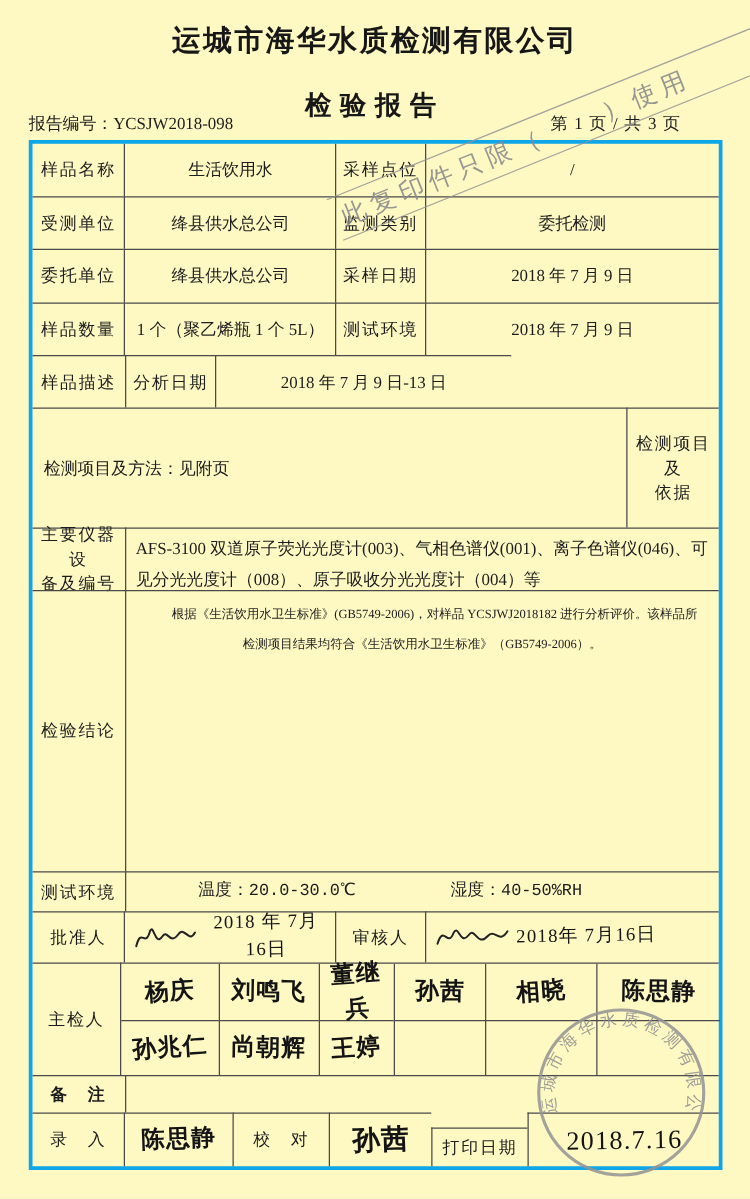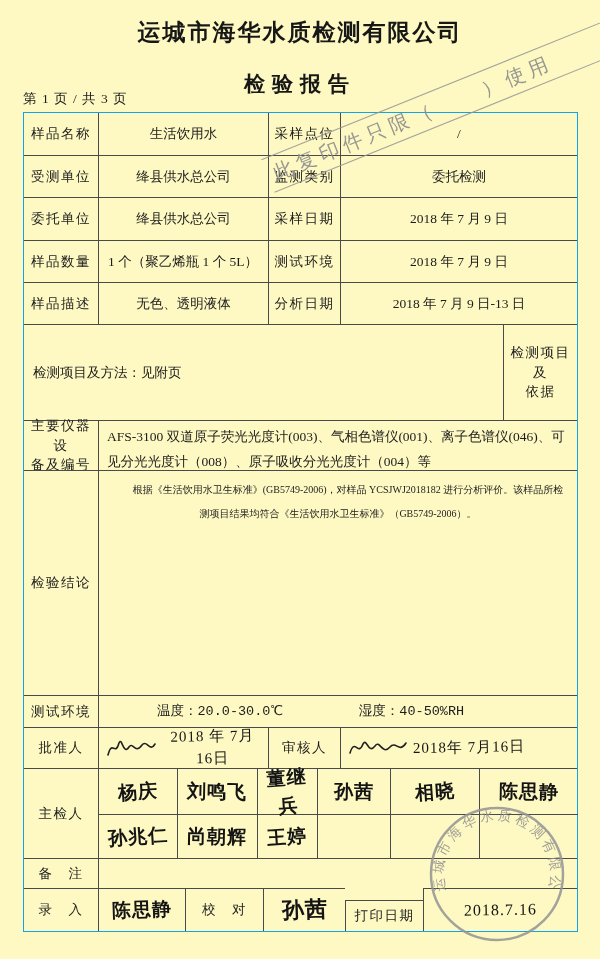--- a/index.html
+++ b/index.html
@@ -21,35 +21,35 @@
   }
   .meta{
     position:absolute;left:23px;right:23px;top:90px;
     display:flex;justify-content:space-between;align-items:flex-end;
     font-size:13.5px;
   }
   .meta .pageinfo{padding-right:32px;letter-spacing:1px;}
   
   .tbl{
     position:absolute;left:23px;top:112px;width:555px;
-    border:1px solid #0ea5e9;box-sizing:border-box;background:transparent;
+    border:3px solid #0ea5e9;box-sizing:border-box;background:transparent;
   }
   .row{display:flex;box-sizing:border-box;}
   .cell{
     box-sizing:border-box;display:flex;align-items:center;justify-content:center;
     border-left:1px solid #4a4a4a;border-top:1px solid #4a4a4a;
     font-size:13.5px;line-height:1.45;padding:2px 4px;text-align:center;
   }
   .row .cell:first-child{border-left:none;}
   .row.first .cell{border-top:none;}
   .c1{width:74px;}.c2{width:170px;}.c3{width:72px;}.c4{width:237px;}
   .sp3{width:479px;}
   .h42{height:42px;}.h43{height:43px;}.h96{height:96px;}.h50{height:50px;}
   .h225{height:225px;}.h32{height:32px;}.h41{height:41px;}.h90{height:90px;}
-  .h30{height:30px;}
+  .h30{height:30px;font-weight:bold;}
   .label{letter-spacing:1.5px;white-space:pre-line;}
   .left{justify-content:flex-start;text-align:left;padding-left:9px;}
   .para{
     display:block;text-align:center;padding:7px 12px 0 12px;
     text-indent:2em;line-height:2.35;font-size:10px;
   }
   .instr{display:block;text-align:left;padding:4px 8px;line-height:1.85;}
   .env-val{justify-content:flex-start;padding:0;font-family:Liberation Mono, monospace;}
   .env-val .t{margin-left:58px;}
   .env-val .h{margin-left:76px;}
@@ -89,20 +89,23 @@
 </style>
 </head>
 <body>
 
 <div class="page">
 
   <h1 class="company">运城市海华水质检测有限公司</h1>
   <h2 class="doc-title">检验报告</h2>
 
   <div class="meta">
+    <div>
+      <span>报告编号：</span><span>YCSJW2018-098</span>
+    </div>
     <div class="pageinfo">第 1 页 / 共 3 页</div>
   </div>
 
   <div class="tbl">
 
     <div class="row first h42">
       <div class="cell c1 label">样品名称</div>
       <div class="cell c2">生活饮用水</div>
       <div class="cell c3 label">采样点位</div>
       <div class="cell c4">/</div>
@@ -120,21 +123,20 @@
       <div class="cell c4">2018 年 7 月 9 日</div>
     </div>
     <div class="row h42">
       <div class="cell c1 label">样品数量</div>
       <div class="cell c2 left">1 个（聚乙烯瓶 1 个 5L）</div>
       <div class="cell c3 label">测试环境</div>
       <div class="cell c4">2018 年 7 月 9 日</div>
     </div>
     <div class="row h42">
       <div class="cell c1 label">样品描述</div>
-      <div class="cell c2">无色、透明液体</div>
       <div class="cell c3 label">分析日期</div>
       <div class="cell c4">2018 年 7 月 9 日-13 日</div>
     </div>
 
     <div class="row h96">
       <div class="cell sp3 left">检测项目及方法：见附页</div>
       <div class="cell c1 label">检测项目及
 依据</div>
     </div>
 
@@ -229,21 +231,21 @@
       <div class="cell e1 label">录　入</div>
       <div class="cell e2">
           <span class="hand">陈思静</span>
         </div>
       <div class="cell e3 label">校　对</div>
       <div class="cell e4">
           <span class="hand" style="font-size:22px">孙茜</span>
         </div>
       <div class="cell e5 label">打印日期</div>
       <div class="cell e6">
-          <span class="hand small" style="font-size:16px">2018.7.16</span>
+          <span class="hand small" style="font-size:21px">2018.7.16</span>
         </div>
     </div>
 
   </div>
 
   <div class="diag-stamp">
     <span>此复印件只限（　　）使用</span>
   </div>
 
   <svg class="round-stamp" width="146" height="146" viewBox="0 0 146 146">

